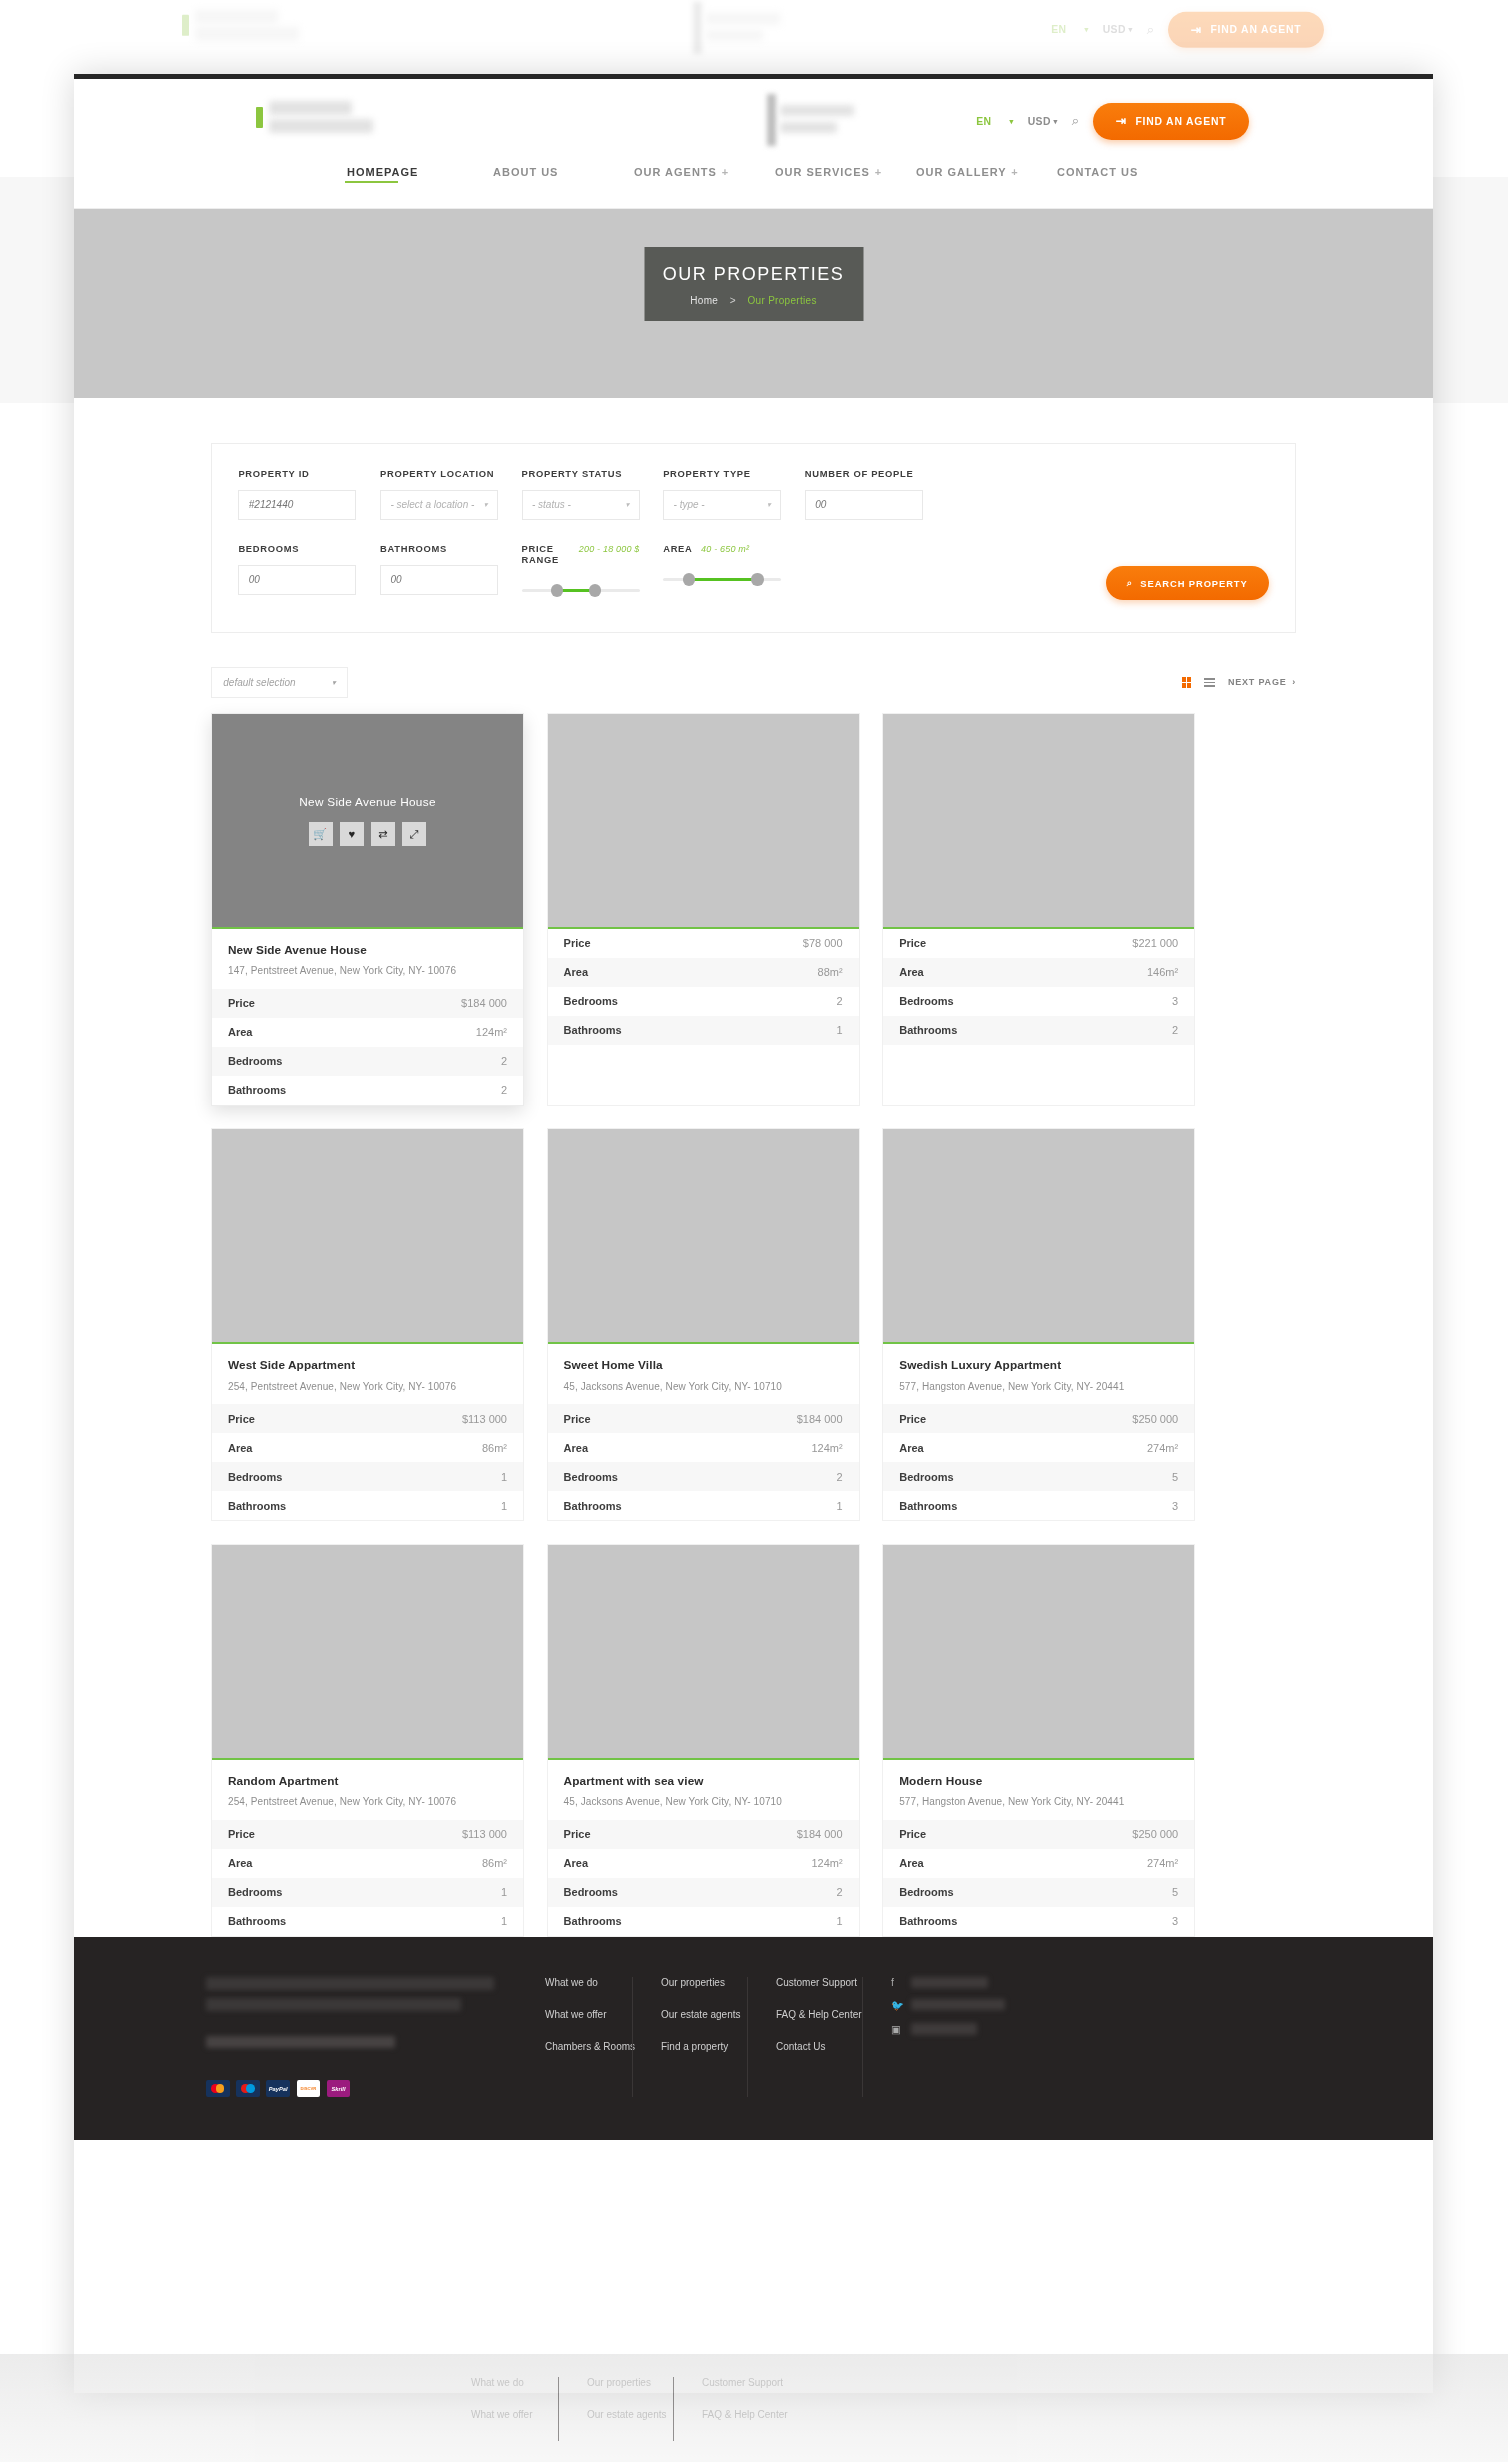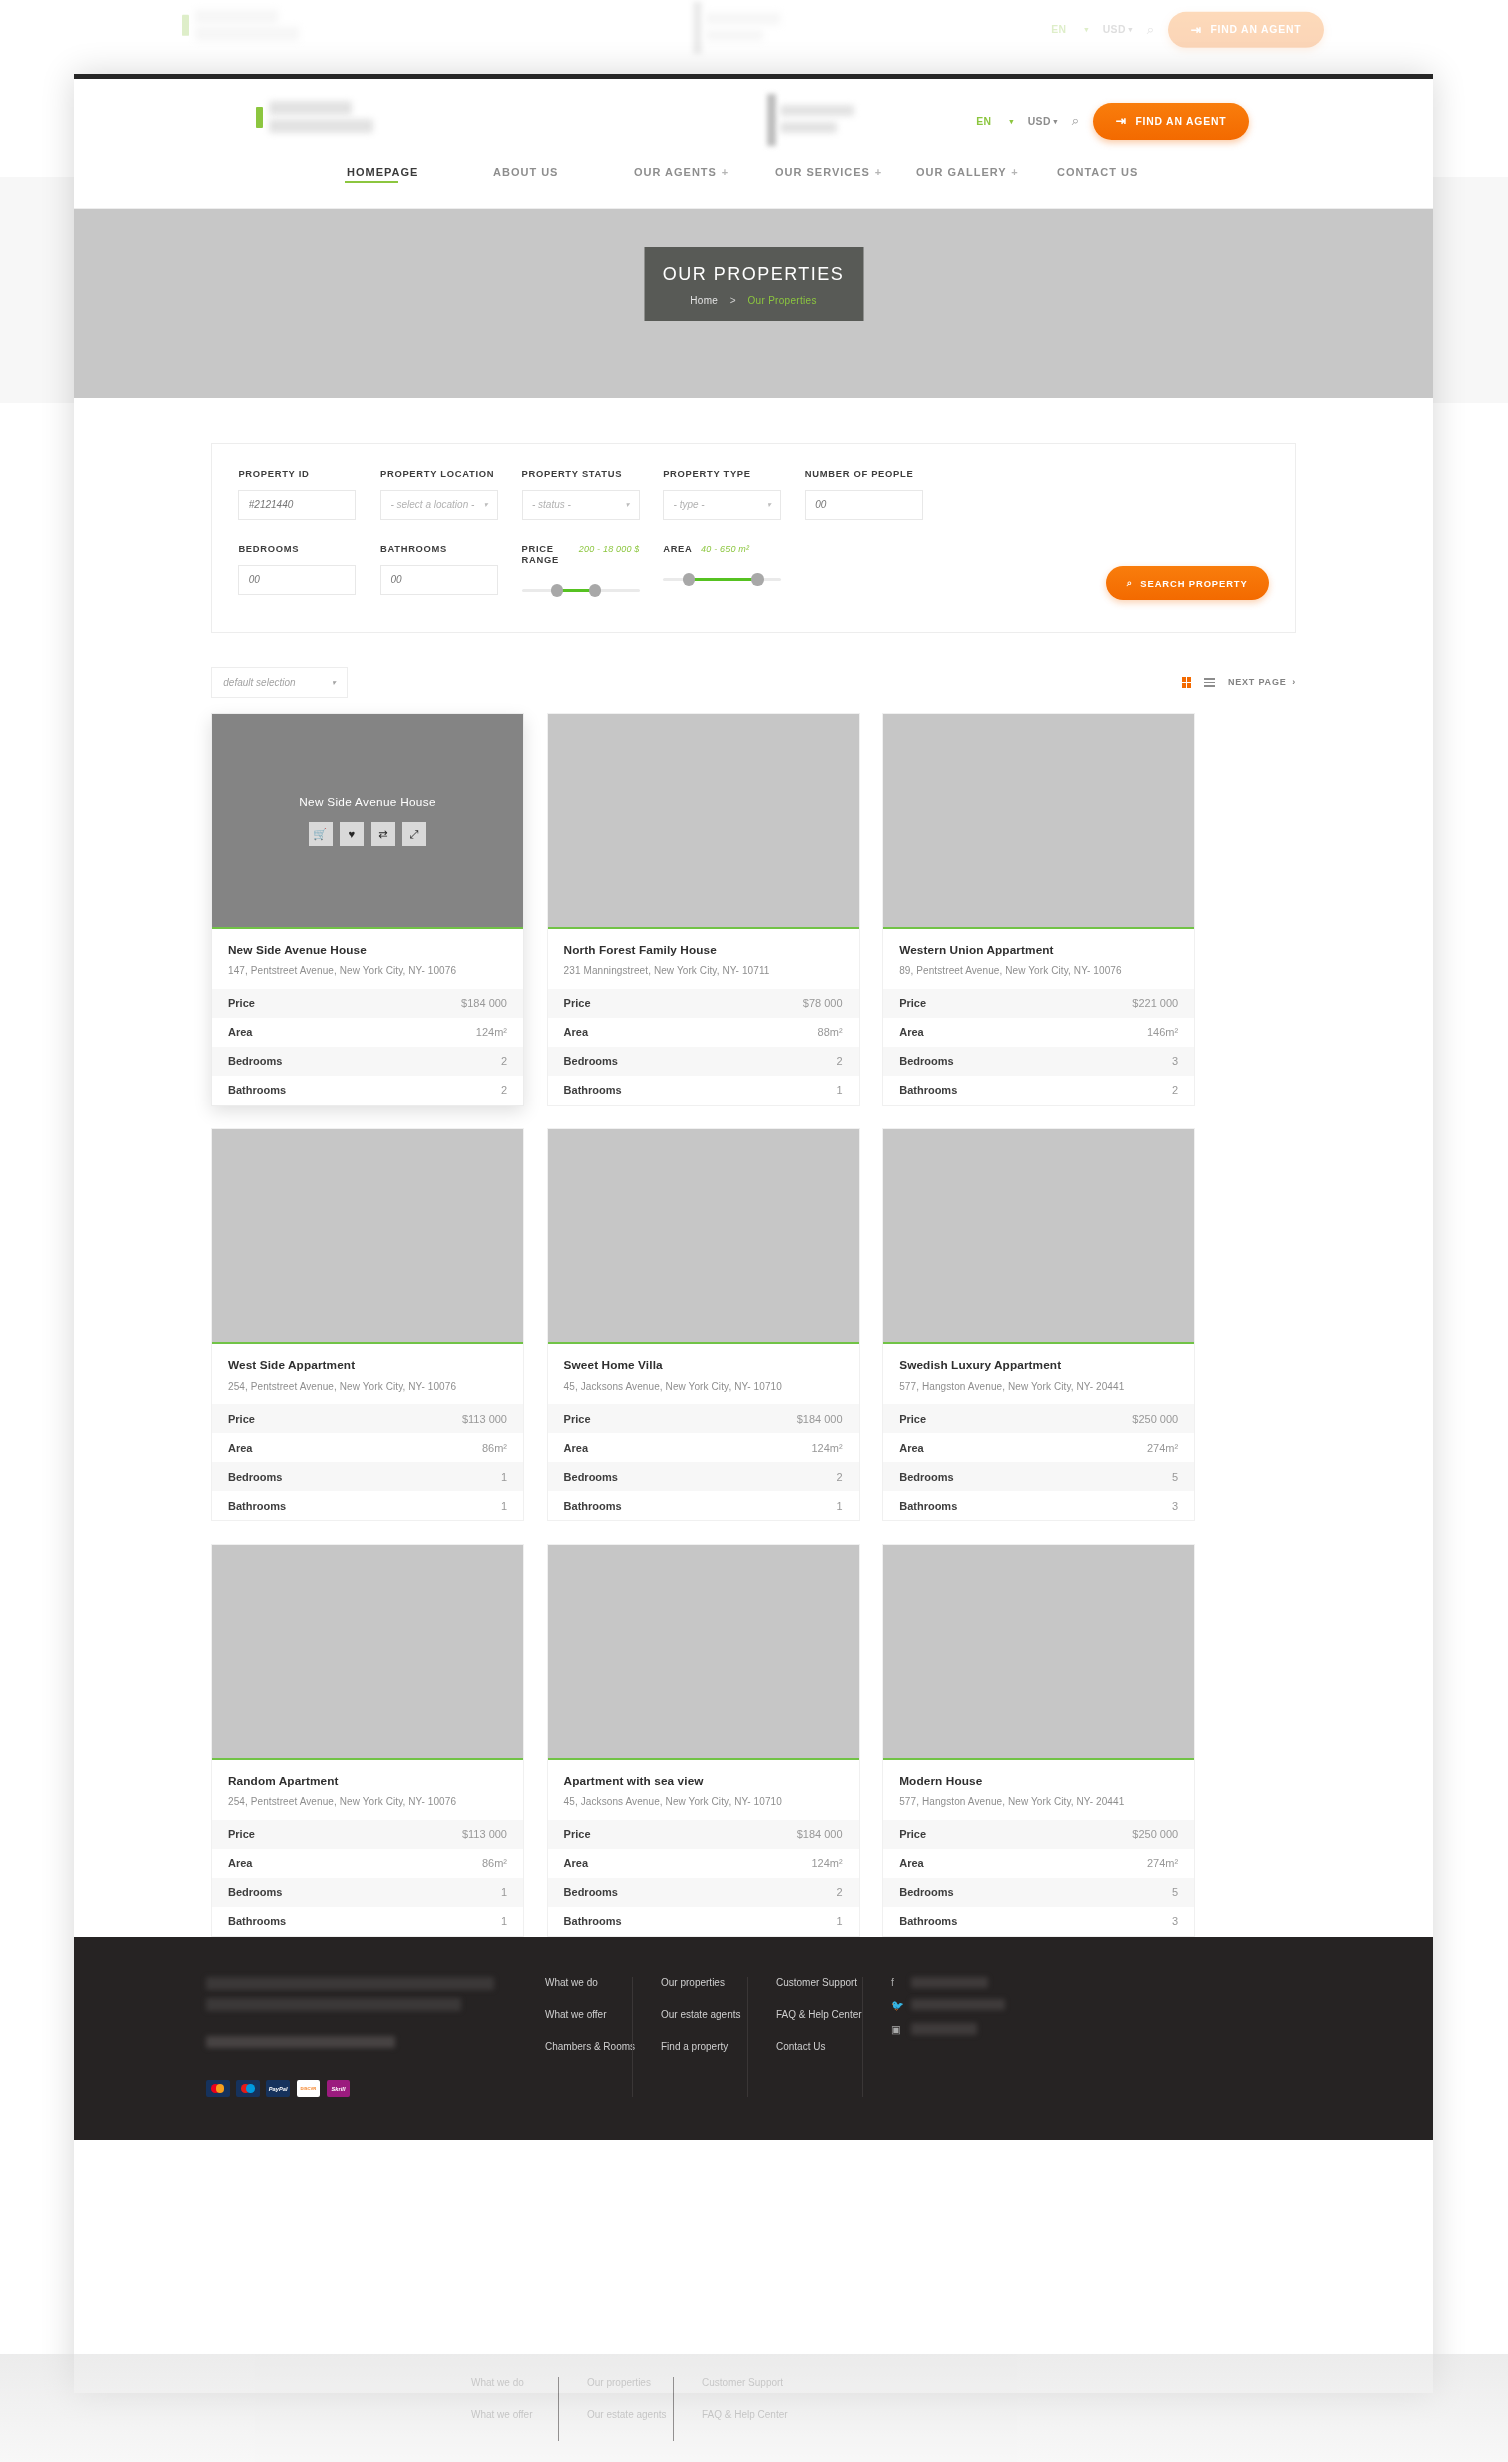--- a/index.html
+++ b/index.html
@@ -458,47 +458,39 @@
               <span class="k">Bedrooms</span>
               <span class="v">2</span>
             </div>
             <div class="spec">
               <span class="k">Bathrooms</span>
               <span class="v">2</span>
             </div>
           </div>
           <div class="card">
             <div class="card-img"></div>
-            <div class="card-body">
-              <div class="card-title">North Forest Family House</div>
-              <div class="card-addr">231 Manningstreet, New York City, NY- 10711</div>
-            </div>
             <div class="spec">
               <span class="k">Price</span>
               <span class="v">$78 000</span>
             </div>
             <div class="spec">
               <span class="k">Area</span>
               <span class="v">88m²</span>
             </div>
             <div class="spec">
               <span class="k">Bedrooms</span>
               <span class="v">2</span>
             </div>
             <div class="spec">
               <span class="k">Bathrooms</span>
               <span class="v">1</span>
             </div>
           </div>
           <div class="card">
             <div class="card-img"></div>
-            <div class="card-body">
-              <div class="card-title">Western Union Appartment</div>
-              <div class="card-addr">89, Pentstreet Avenue, New York City, NY- 10076</div>
-            </div>
             <div class="spec">
               <span class="k">Price</span>
               <span class="v">$221 000</span>
             </div>
             <div class="spec">
               <span class="k">Area</span>
               <span class="v">146m²</span>
             </div>
             <div class="spec">
               <span class="k">Bedrooms</span>

